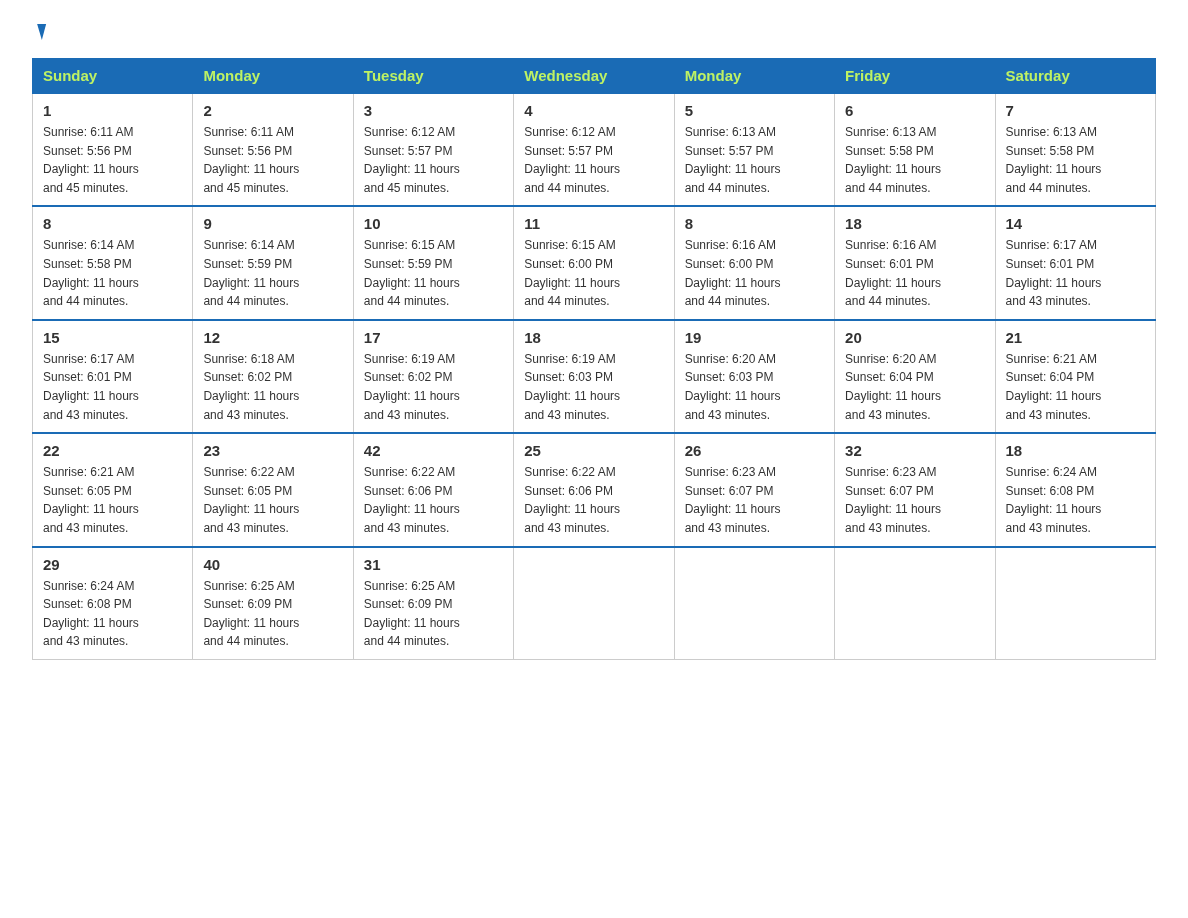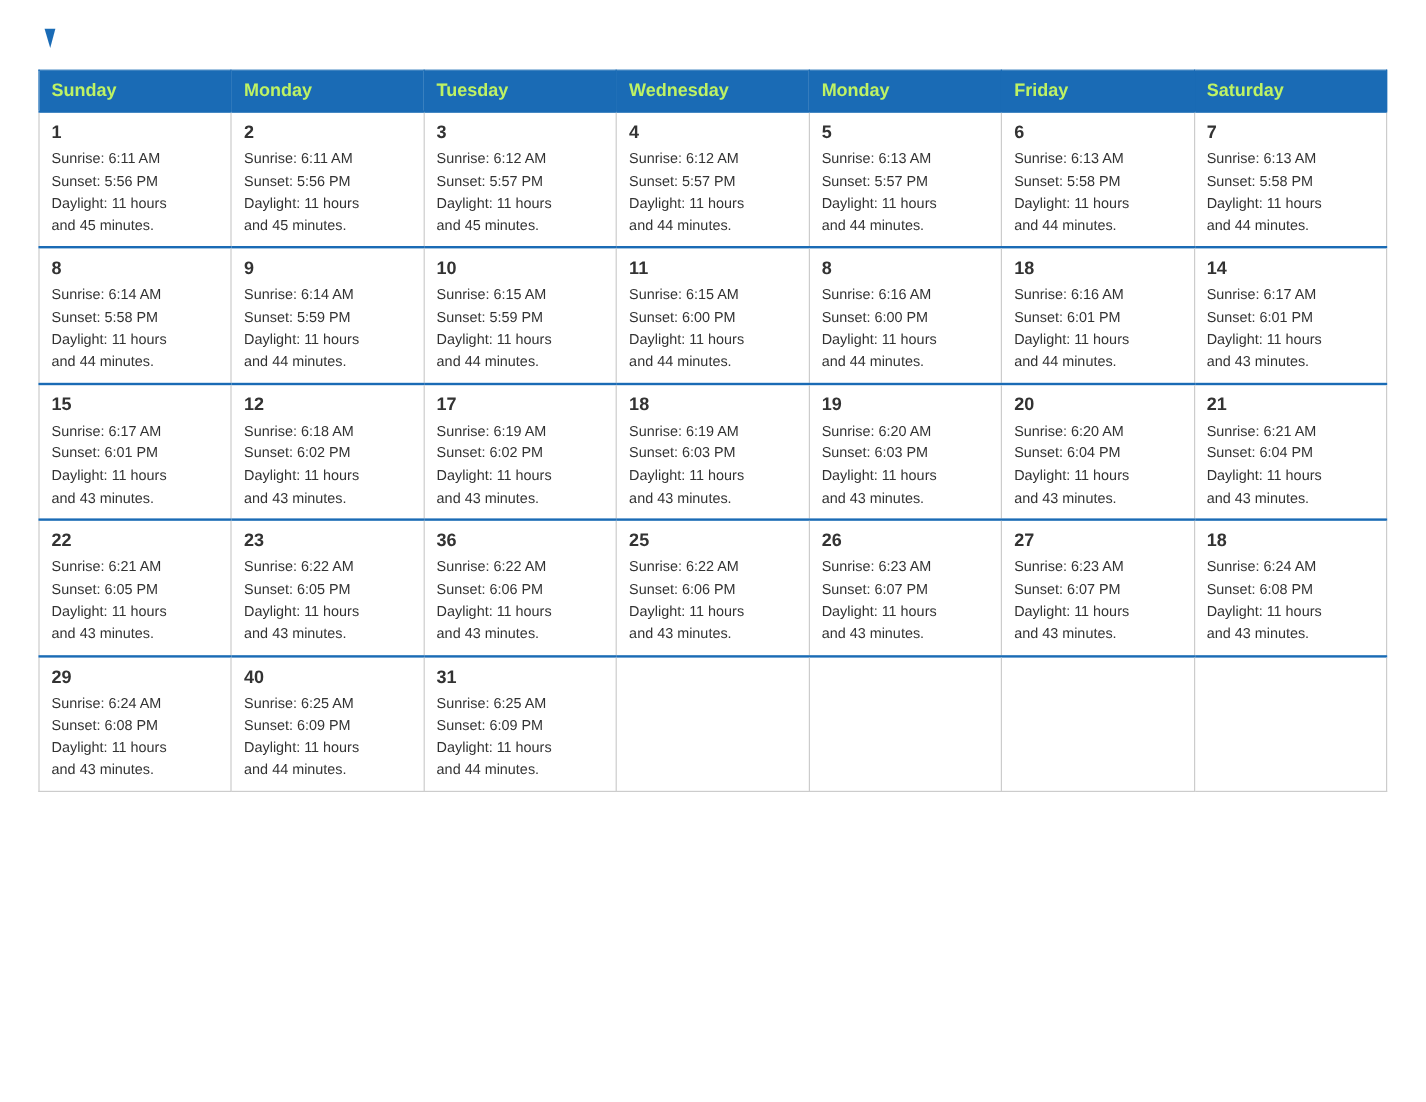--- a/index.html
+++ b/index.html
@@ -213,33 +213,33 @@
       <tr>
         <td>
           <span class="day-num">22</span>
           <div class="day-info">Sunrise: 6:21 AM<br>Sunset: 6:05 PM<br>Daylight: 11 hours<br>and 43 minutes.</div>
         </td>
         <td>
           <span class="day-num">23</span>
           <div class="day-info">Sunrise: 6:22 AM<br>Sunset: 6:05 PM<br>Daylight: 11 hours<br>and 43 minutes.</div>
         </td>
         <td>
-          <span class="day-num">36</span>
+          <span class="day-num">42</span>
           <div class="day-info">Sunrise: 6:22 AM<br>Sunset: 6:06 PM<br>Daylight: 11 hours<br>and 43 minutes.</div>
         </td>
         <td>
           <span class="day-num">25</span>
           <div class="day-info">Sunrise: 6:22 AM<br>Sunset: 6:06 PM<br>Daylight: 11 hours<br>and 43 minutes.</div>
         </td>
         <td>
           <span class="day-num">26</span>
           <div class="day-info">Sunrise: 6:23 AM<br>Sunset: 6:07 PM<br>Daylight: 11 hours<br>and 43 minutes.</div>
         </td>
         <td>
-          <span class="day-num">27</span>
+          <span class="day-num">32</span>
           <div class="day-info">Sunrise: 6:23 AM<br>Sunset: 6:07 PM<br>Daylight: 11 hours<br>and 43 minutes.</div>
         </td>
         <td>
           <span class="day-num">18</span>
           <div class="day-info">Sunrise: 6:24 AM<br>Sunset: 6:08 PM<br>Daylight: 11 hours<br>and 43 minutes.</div>
         </td>
       </tr>
       <tr>
         <td>
           <span class="day-num">29</span>

